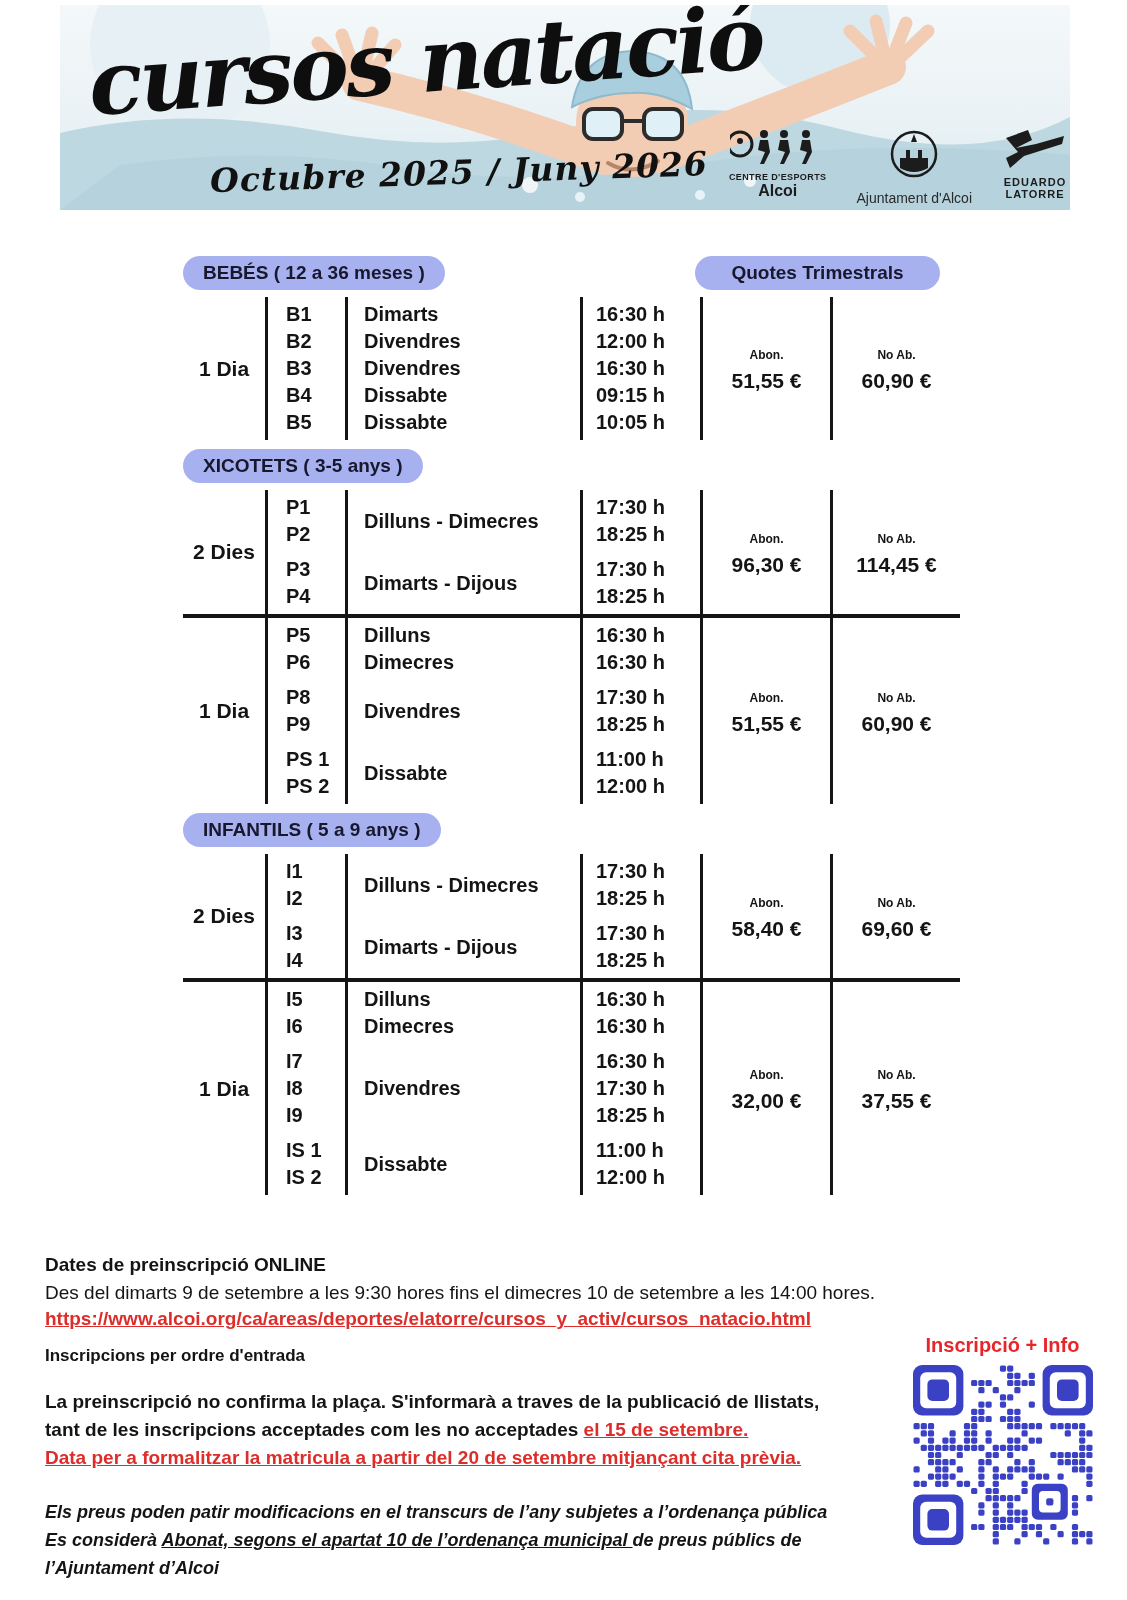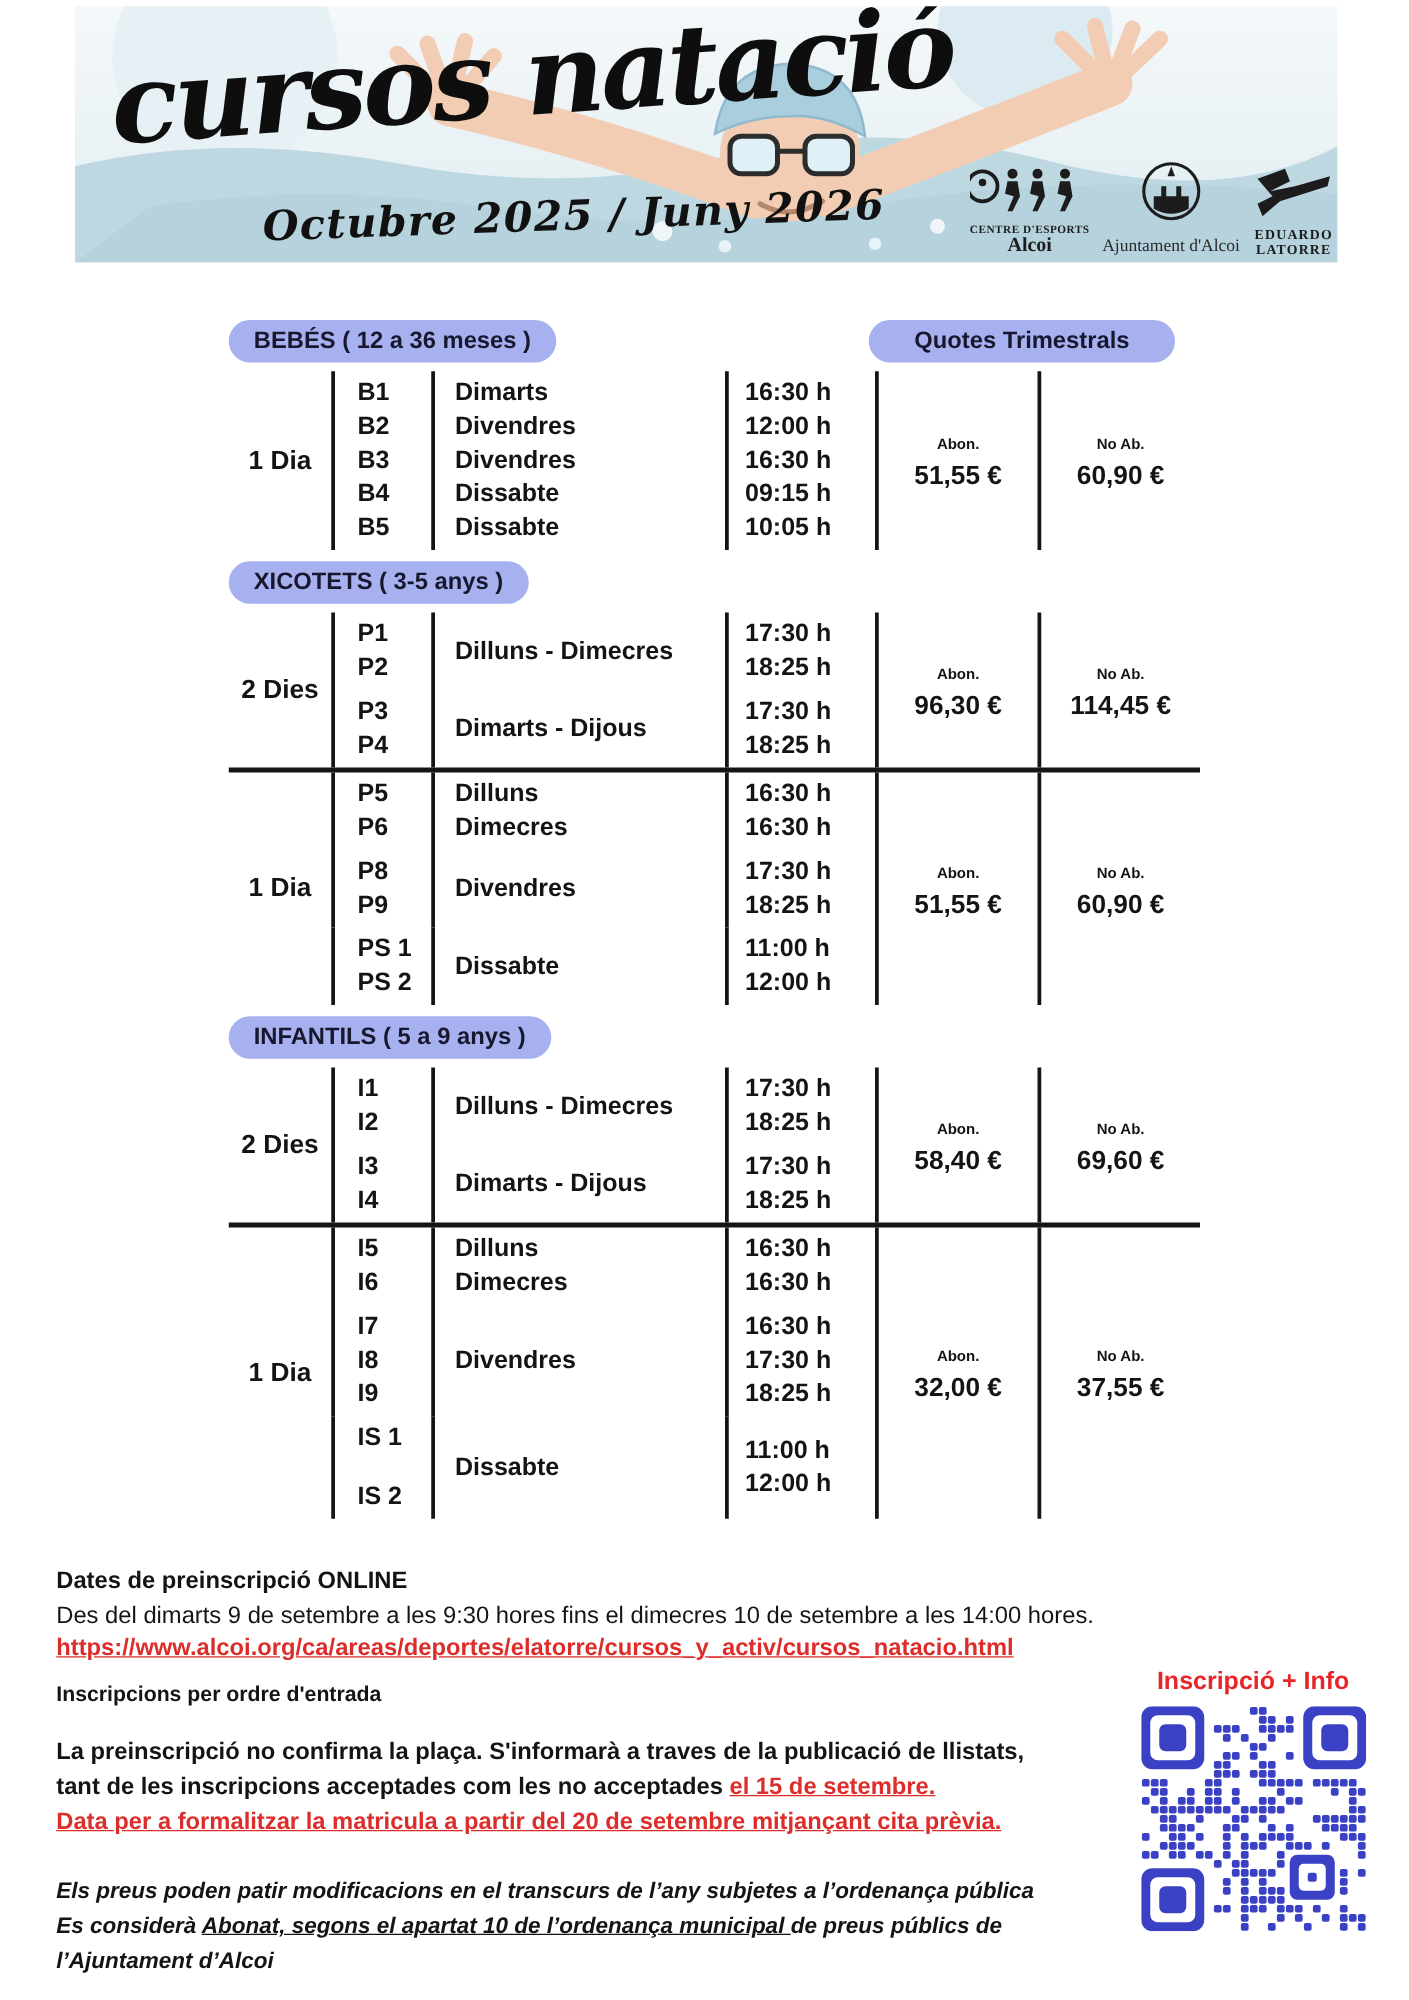--- a/index.html
+++ b/index.html
@@ -5,21 +5,21 @@
   * { margin:0; padding:0; box-sizing:border-box; }
   html,body { width:1127px; height:1600px; background:#ffffff; font-family:"Liberation Sans", sans-serif; color:#141414; }
   #page { position:relative; width:1127px; height:1600px; overflow:hidden; background:#fff; }
 
   
   .banner { position:absolute; left:60px; top:5px; width:1010px; height:205px; overflow:hidden; background:linear-gradient(180deg,#f4f8fa 0%,#eaf2f5 55%,#dcebf0 100%); }
   .banner svg.scene { position:absolute; left:0; top:0; }
   .title { position:absolute; left:28px; top:2px; width:720px; font-family:"DejaVu Serif", serif; font-style:italic; font-weight:bold; font-size:88px; letter-spacing:-3px; color:#0e0e0e; transform:rotate(-4deg); white-space:nowrap; }
   .subtitle { position:absolute; left:150px; top:148px; width:480px; text-align:center; font-family:"DejaVu Serif", serif; font-style:italic; font-weight:bold; font-size:33px; letter-spacing:1px; color:#111; transform:rotate(-2deg); white-space:nowrap; }
   .contact { position:absolute; left:752px; top:12px; font-size:20px; font-weight:bold; line-height:27px; color:#161616; }
-  .logos { position:absolute; right:2px; bottom:4px; display:flex; align-items:flex-end; gap:10px;font-family:Liberation Serif, serif; }
+  .logos { position:absolute; right:2px; bottom:4px; display:flex; align-items:flex-start; gap:30px; }
   .logo { text-align:center; color:#1c1c1c; }
   .logo .t1 { font-size:9px; font-weight:bold; letter-spacing:.4px; }
   .logo .t2 { font-size:16px; font-weight:bold; }
   .logo .t3 { font-size:14px; color:#2a2a2a; }
   .logo .tL { font-size:11px; font-weight:bold; letter-spacing:1px; line-height:12px; }
 
   
   .pill { display:inline-block; background:#a7b1ef; color:#17172e; font-weight:bold; font-size:19px; line-height:34px; height:34px; padding:0 20px; border-radius:17px; white-space:nowrap; }
   .sec-head { position:relative; height:38px; margin-bottom:3px; }
   .quotes-pill { position:absolute; left:512px; top:0; width:245px; text-align:center; padding:0; }
@@ -308,21 +308,21 @@
             <div class="ln">I9</div>
           </div>
           <div class="cell dayc" style="grid-area: 2 / 3;">
             <div class="ln">Divendres</div>
           </div>
           <div class="cell timec" style="grid-area: 2 / 4;">
             <div class="ln">16:30 h</div>
             <div class="ln">17:30 h</div>
             <div class="ln">18:25 h</div>
           </div>
-          <div class="cell codes" style="grid-area: 3 / 2; gap: 20px;">
+          <div class="cell codes" style="grid-area: 3 / 2;">
             <div class="ln">IS 1</div>
             <div class="ln">IS 2</div>
           </div>
           <div class="cell dayc" style="grid-area: 3 / 3;">
             <div class="ln">Dissabte</div>
           </div>
           <div class="cell timec" style="grid-area: 3 / 4;">
             <div class="ln">11:00 h</div>
             <div class="ln">12:00 h</div>
           </div>

